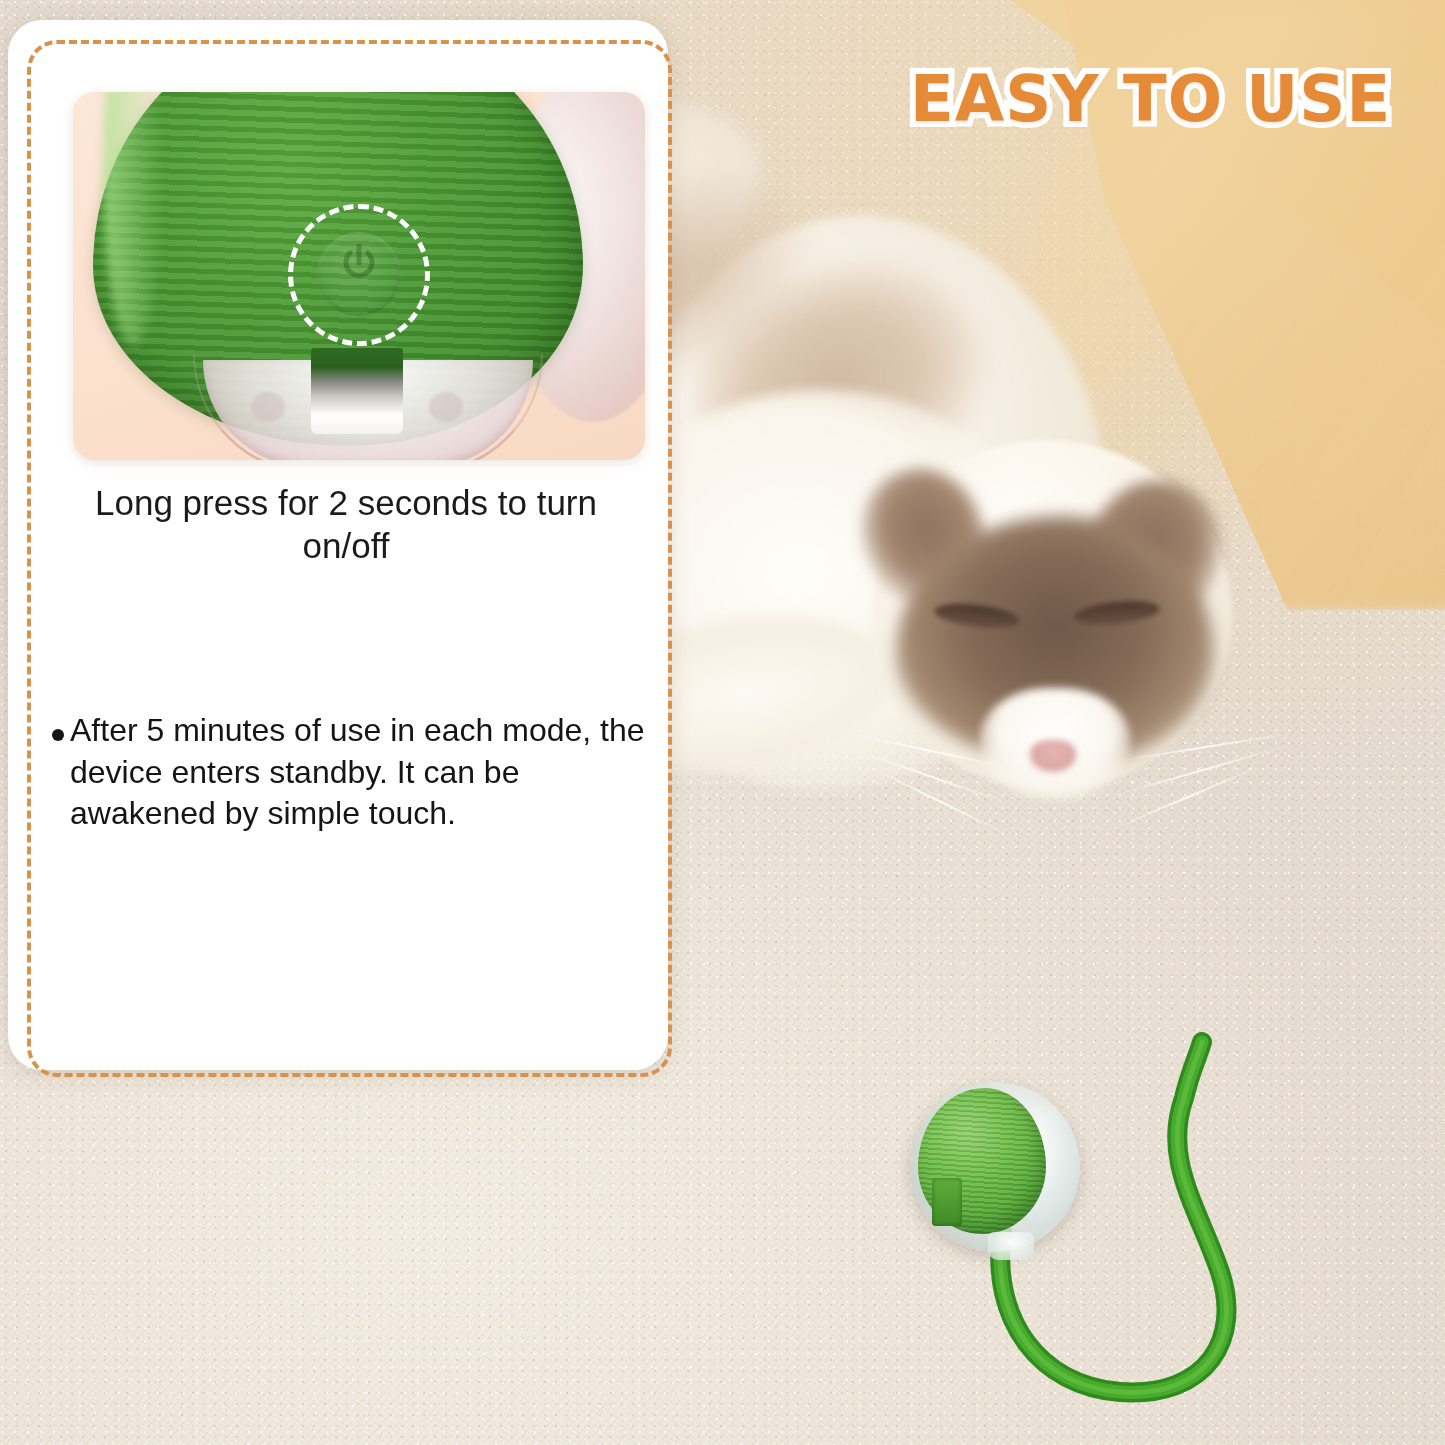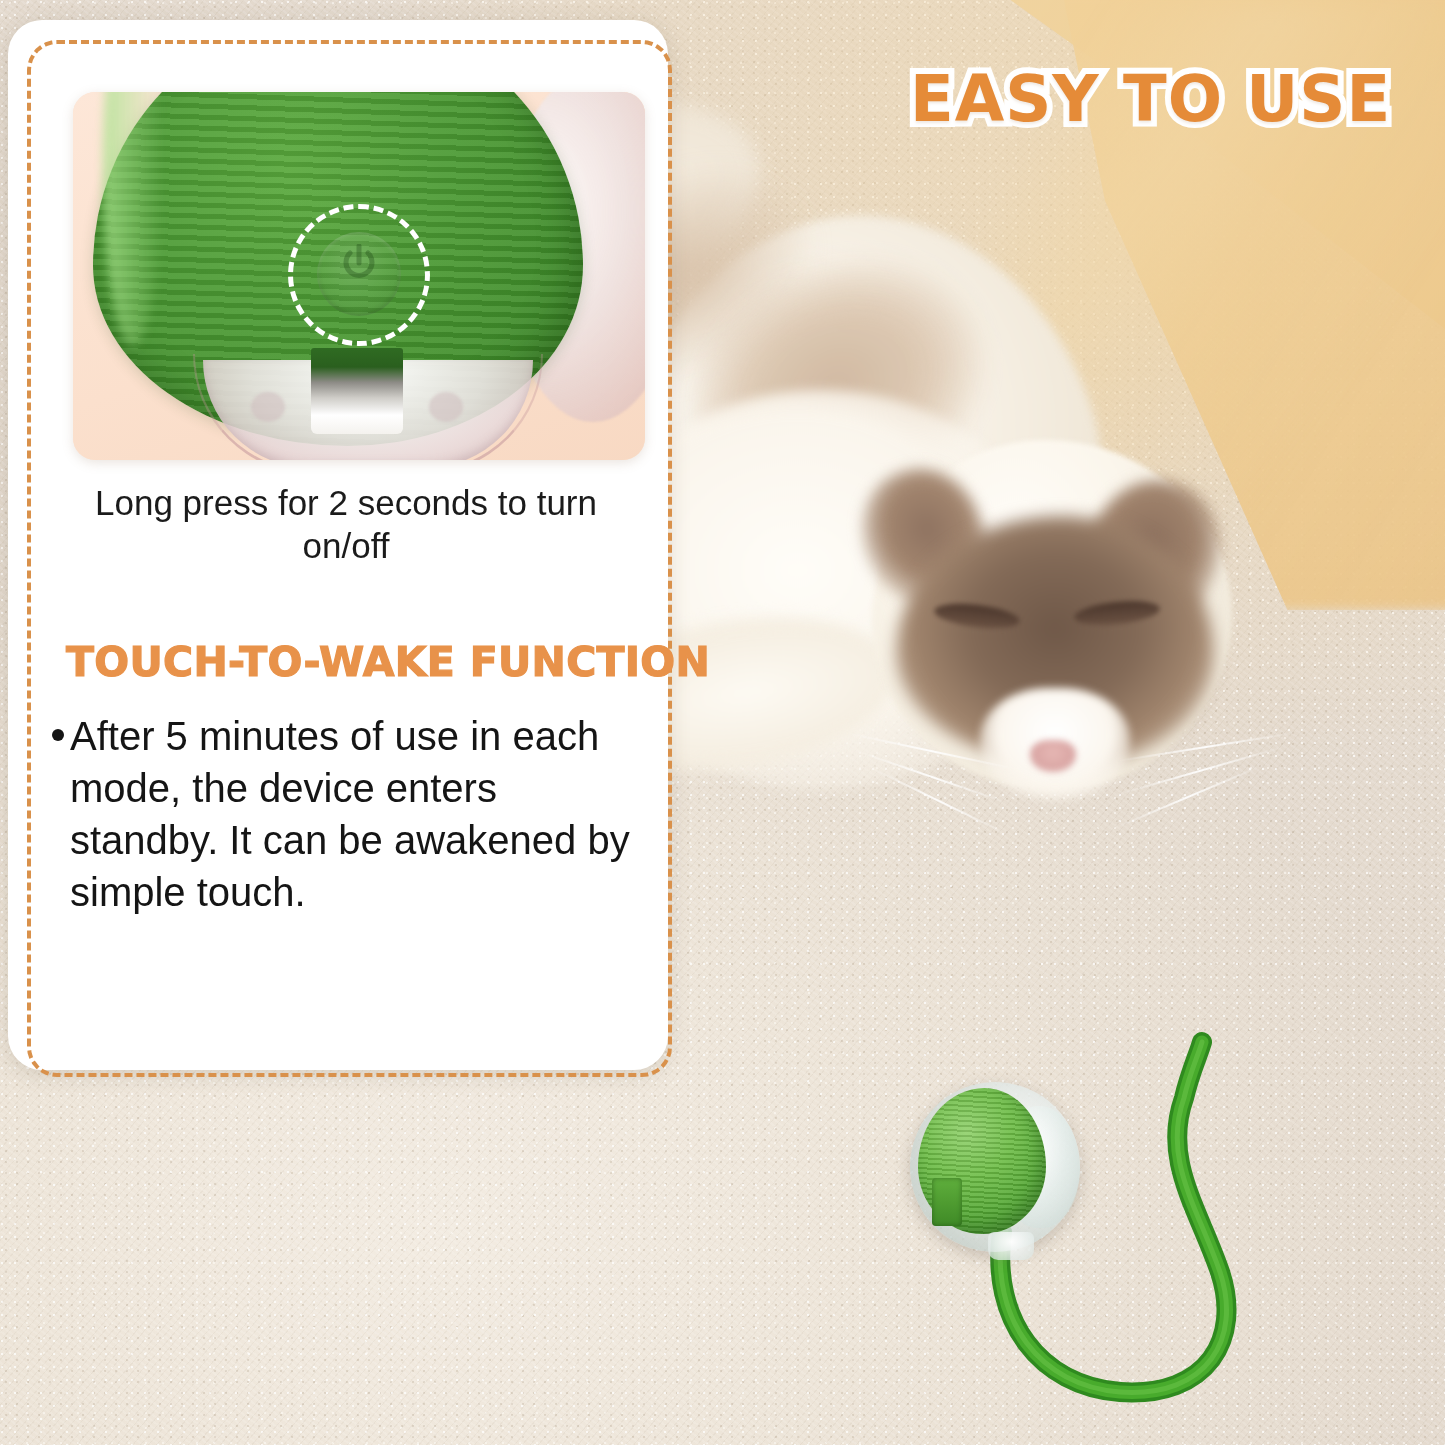--- a/index.html
+++ b/index.html
@@ -318,21 +318,21 @@
   }
   .bullet-dot {
     flex:0 0 auto;
     width:12px; height:12px;
     border-radius:50%;
     background:#151515;
     margin-top:19px;
     margin-right:6px;
   }
   .bullet-text {
-    font-size:40px;
+    font-size:32px;
     line-height:1.30;
     color:#151515;
     font-family:"Liberation Sans", sans-serif;
   }
 
   
   .easy-title {
     position:absolute; left:910px; top:62px;
     font-family:"DejaVu Sans", sans-serif;
     font-size:64px;
@@ -424,21 +424,20 @@
       <svg class="pwr-glyph" viewBox="0 0 36 40">
         <path d="M9 9 A 13 13 0 1 0 27 9" fill="none" stroke="rgba(20,60,12,.30)" stroke-width="5" stroke-linecap="round"></path>
         <line x1="18" y1="2" x2="18" y2="19" stroke="rgba(20,60,12,.30)" stroke-width="5" stroke-linecap="round"></line>
       </svg>
       <div class="pwr-dash"></div>
     </div>
   </div>
 
   <div class="caption">Long press for 2 seconds to turn on/off</div>
 
-  <div class="sec-head">TOUCH-TO-WAKE FUNCTION</div>
 
   <div class="bullets">
     <div class="bullet">
       <span class="bullet-dot"></span>
       <span class="bullet-text">After 5 minutes of use in each mode, the device enters standby. It can be awakened by simple touch.</span>
     </div>
   </div>
 </div>
 
 </body></html>

